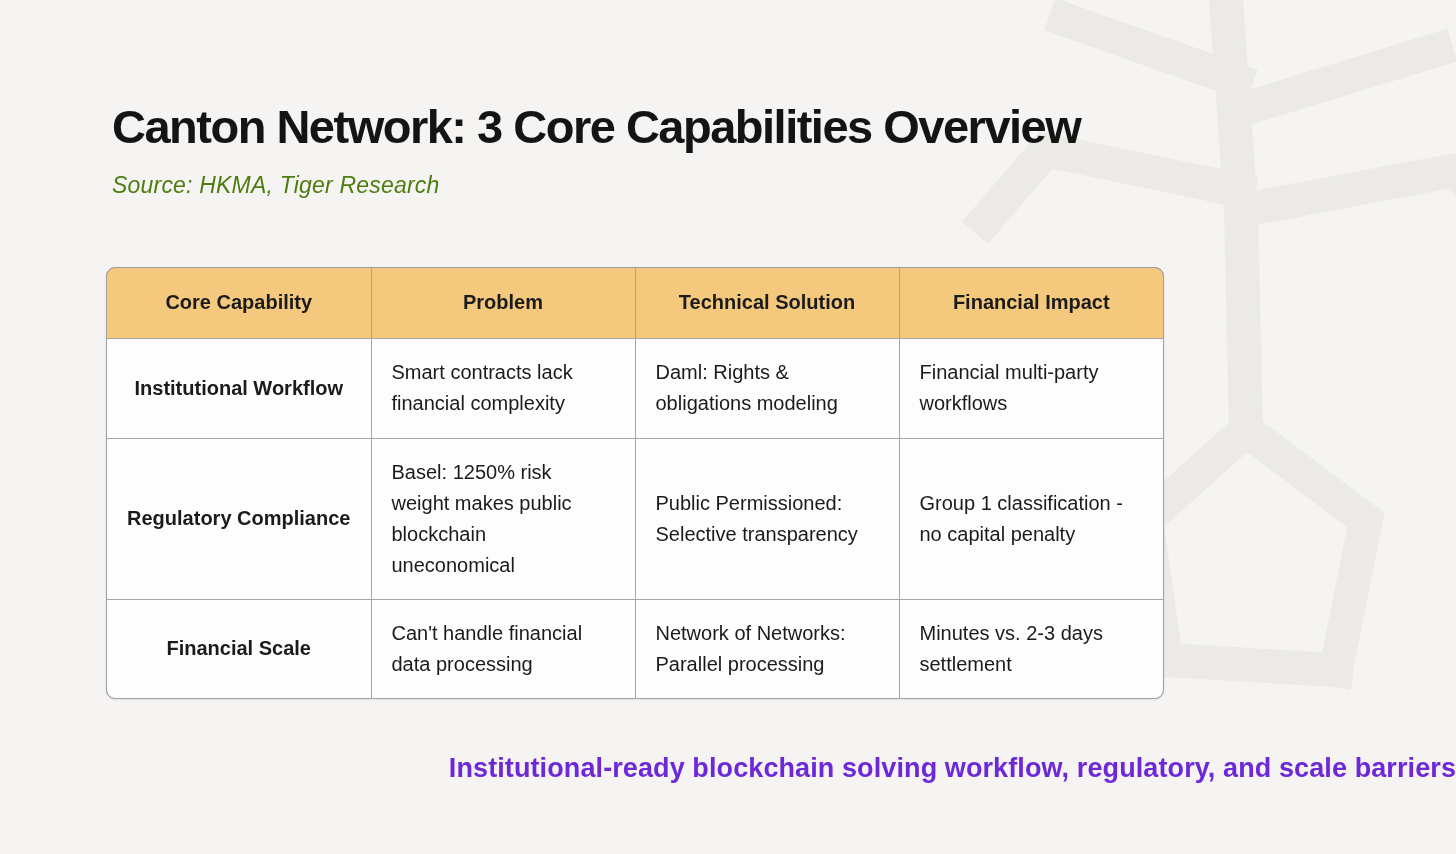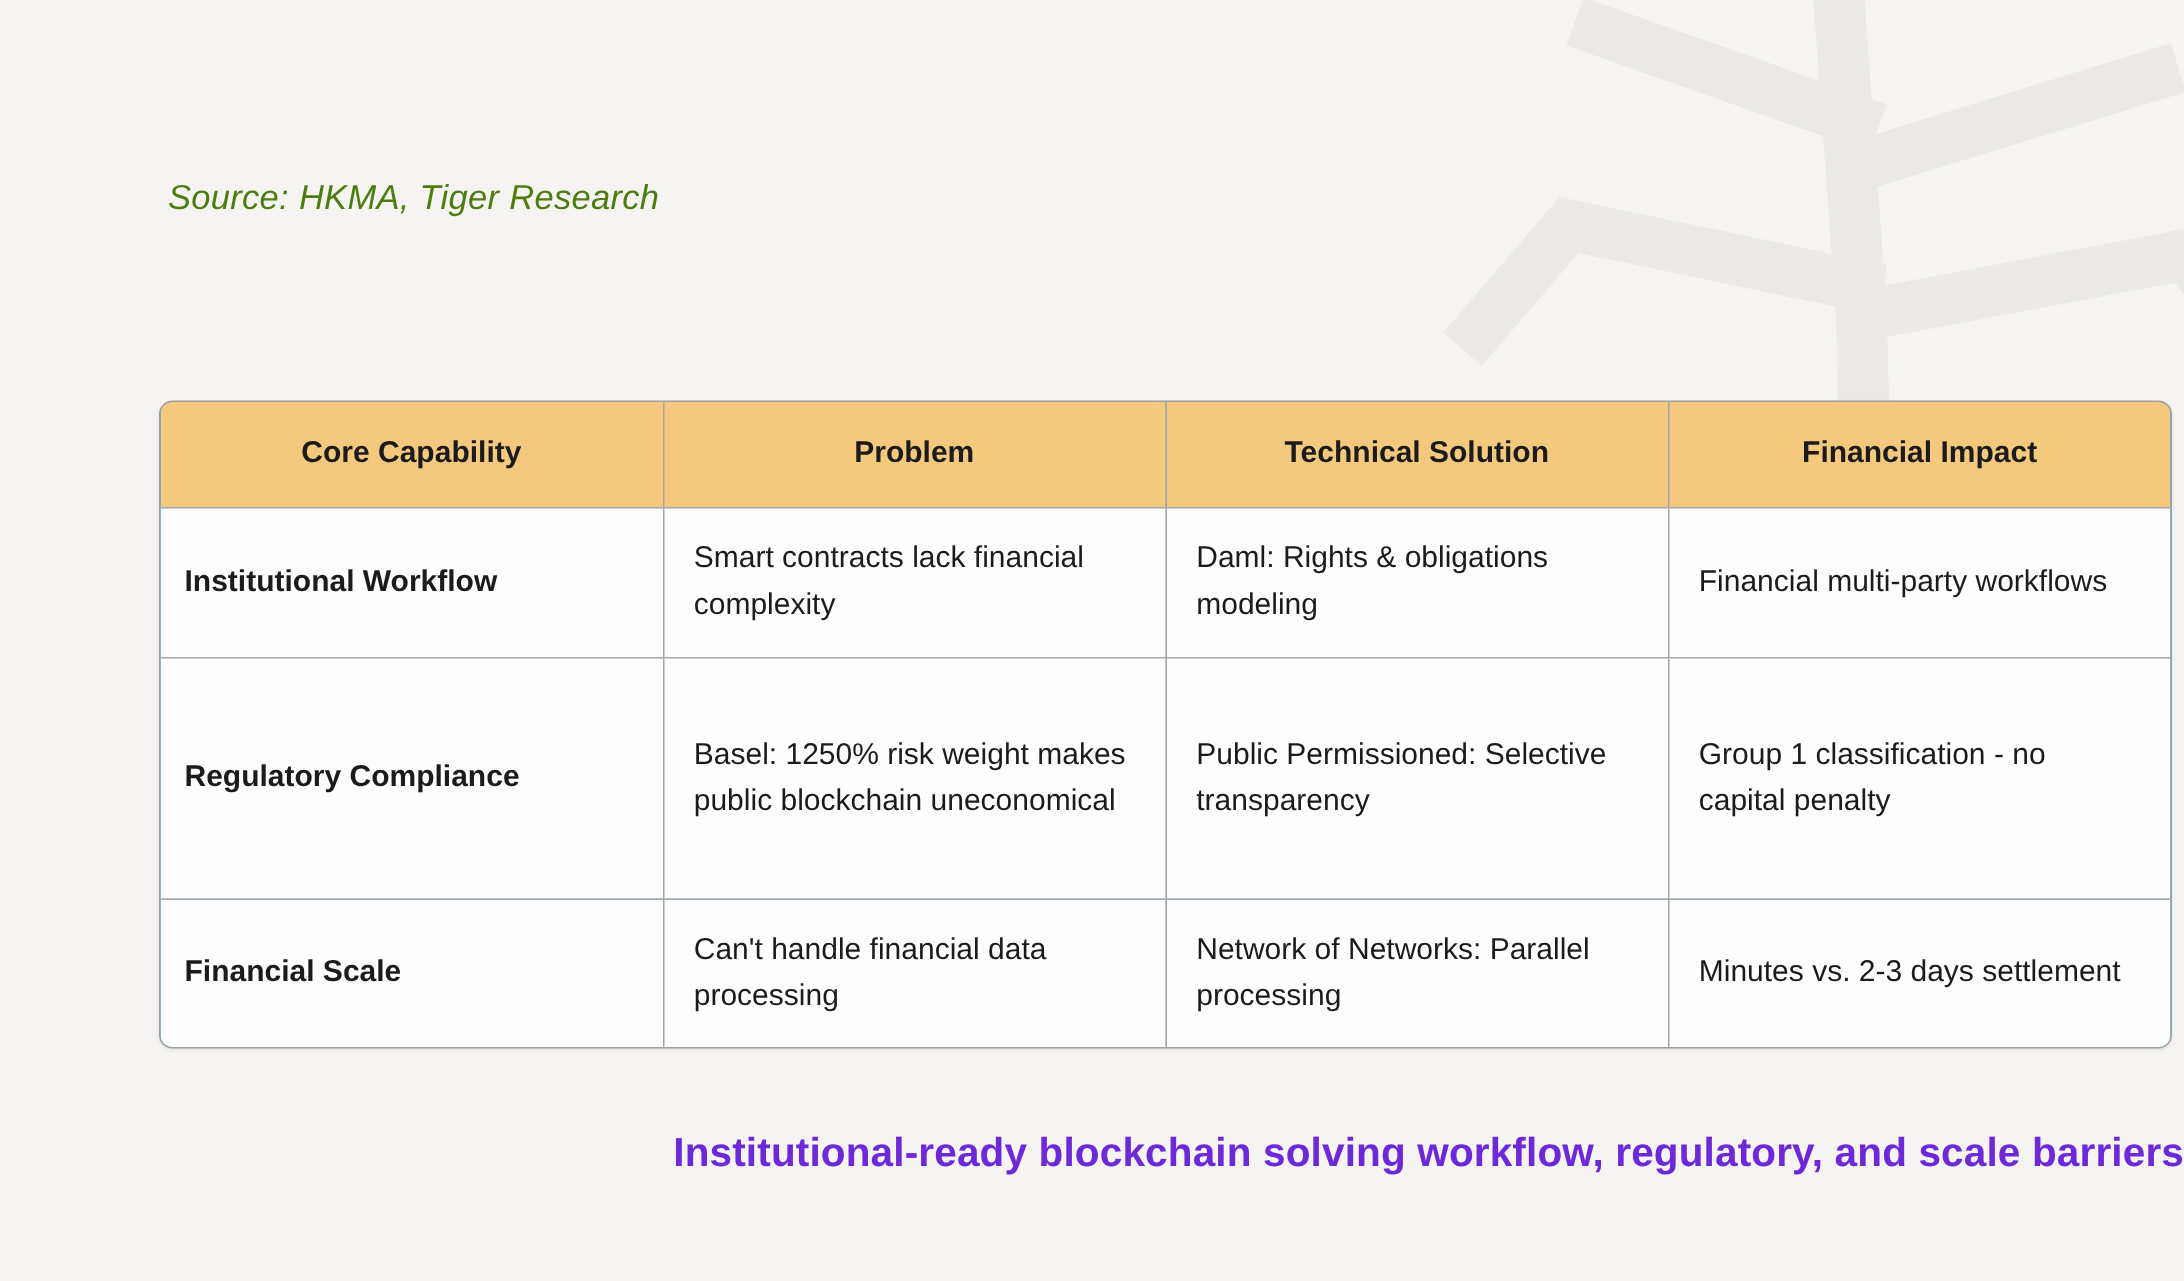--- a/index.html
+++ b/index.html
@@ -49,26 +49,26 @@
     font-size: 23px;
     font-style: italic;
     color: #4d7c0f;
     letter-spacing: 0.2px;
   }
 
   .cap-table-wrap {
     position: absolute;
     left: 106px;
     top: 267px;
-    width: 1342px;
+    width: 1058px;
     z-index: 2;
     border: 1px solid #a0a0a0;
     border-radius: 9px;
     overflow: hidden;
-    background: #0ea5e9;
+    background: #6d28d9;
     box-shadow: 0 1px 3px rgba(0,0,0,0.08);
   }
 
   table.cap-table {
     width: 100%;
     border-collapse: collapse;
     table-layout: fixed;
   }
 
   .cap-table th, .cap-table td {
@@ -94,20 +94,21 @@
 
   .cap-table td {
     background: #fdfdfd;
     padding: 18px 20px;
     line-height: 1.55;
     text-align: left;
   }
 
   .cap-table td.capability {
     font-weight: 700;
+    text-align: center;
     padding: 18px 16px;
   }
 
   .cap-table tr.row-1 td { height: 100px; }
   .cap-table tr.row-2 td { height: 161px; }
   .cap-table tr.row-3 td { height: 95px; }
 
   .summary-line {
     position: absolute;
     left: 0;
@@ -139,20 +140,21 @@
       <path d="M120 330 L60 450 L130 560"></path>
       <path d="M600 340 L660 470 L590 590"></path>
     </g>
     <g fill="#eceae7">
       <polygon points="560,640 640,620 670,700 600,740"></polygon>
       <polygon points="60,620 140,640 120,730 40,700"></polygon>
     </g>
   </svg>
 
   <div class="header-block">
+    <div class="page-title">Canton Network: 3 Core Capabilities Overview</div>
     <div class="page-source">Source: HKMA, Tiger Research</div>
   </div>
 
   <div class="cap-table-wrap">
     <table class="cap-table">
       <thead>
         <tr>
           <th>Core Capability</th>
           <th>Problem</th>
           <th>Technical Solution</th>

